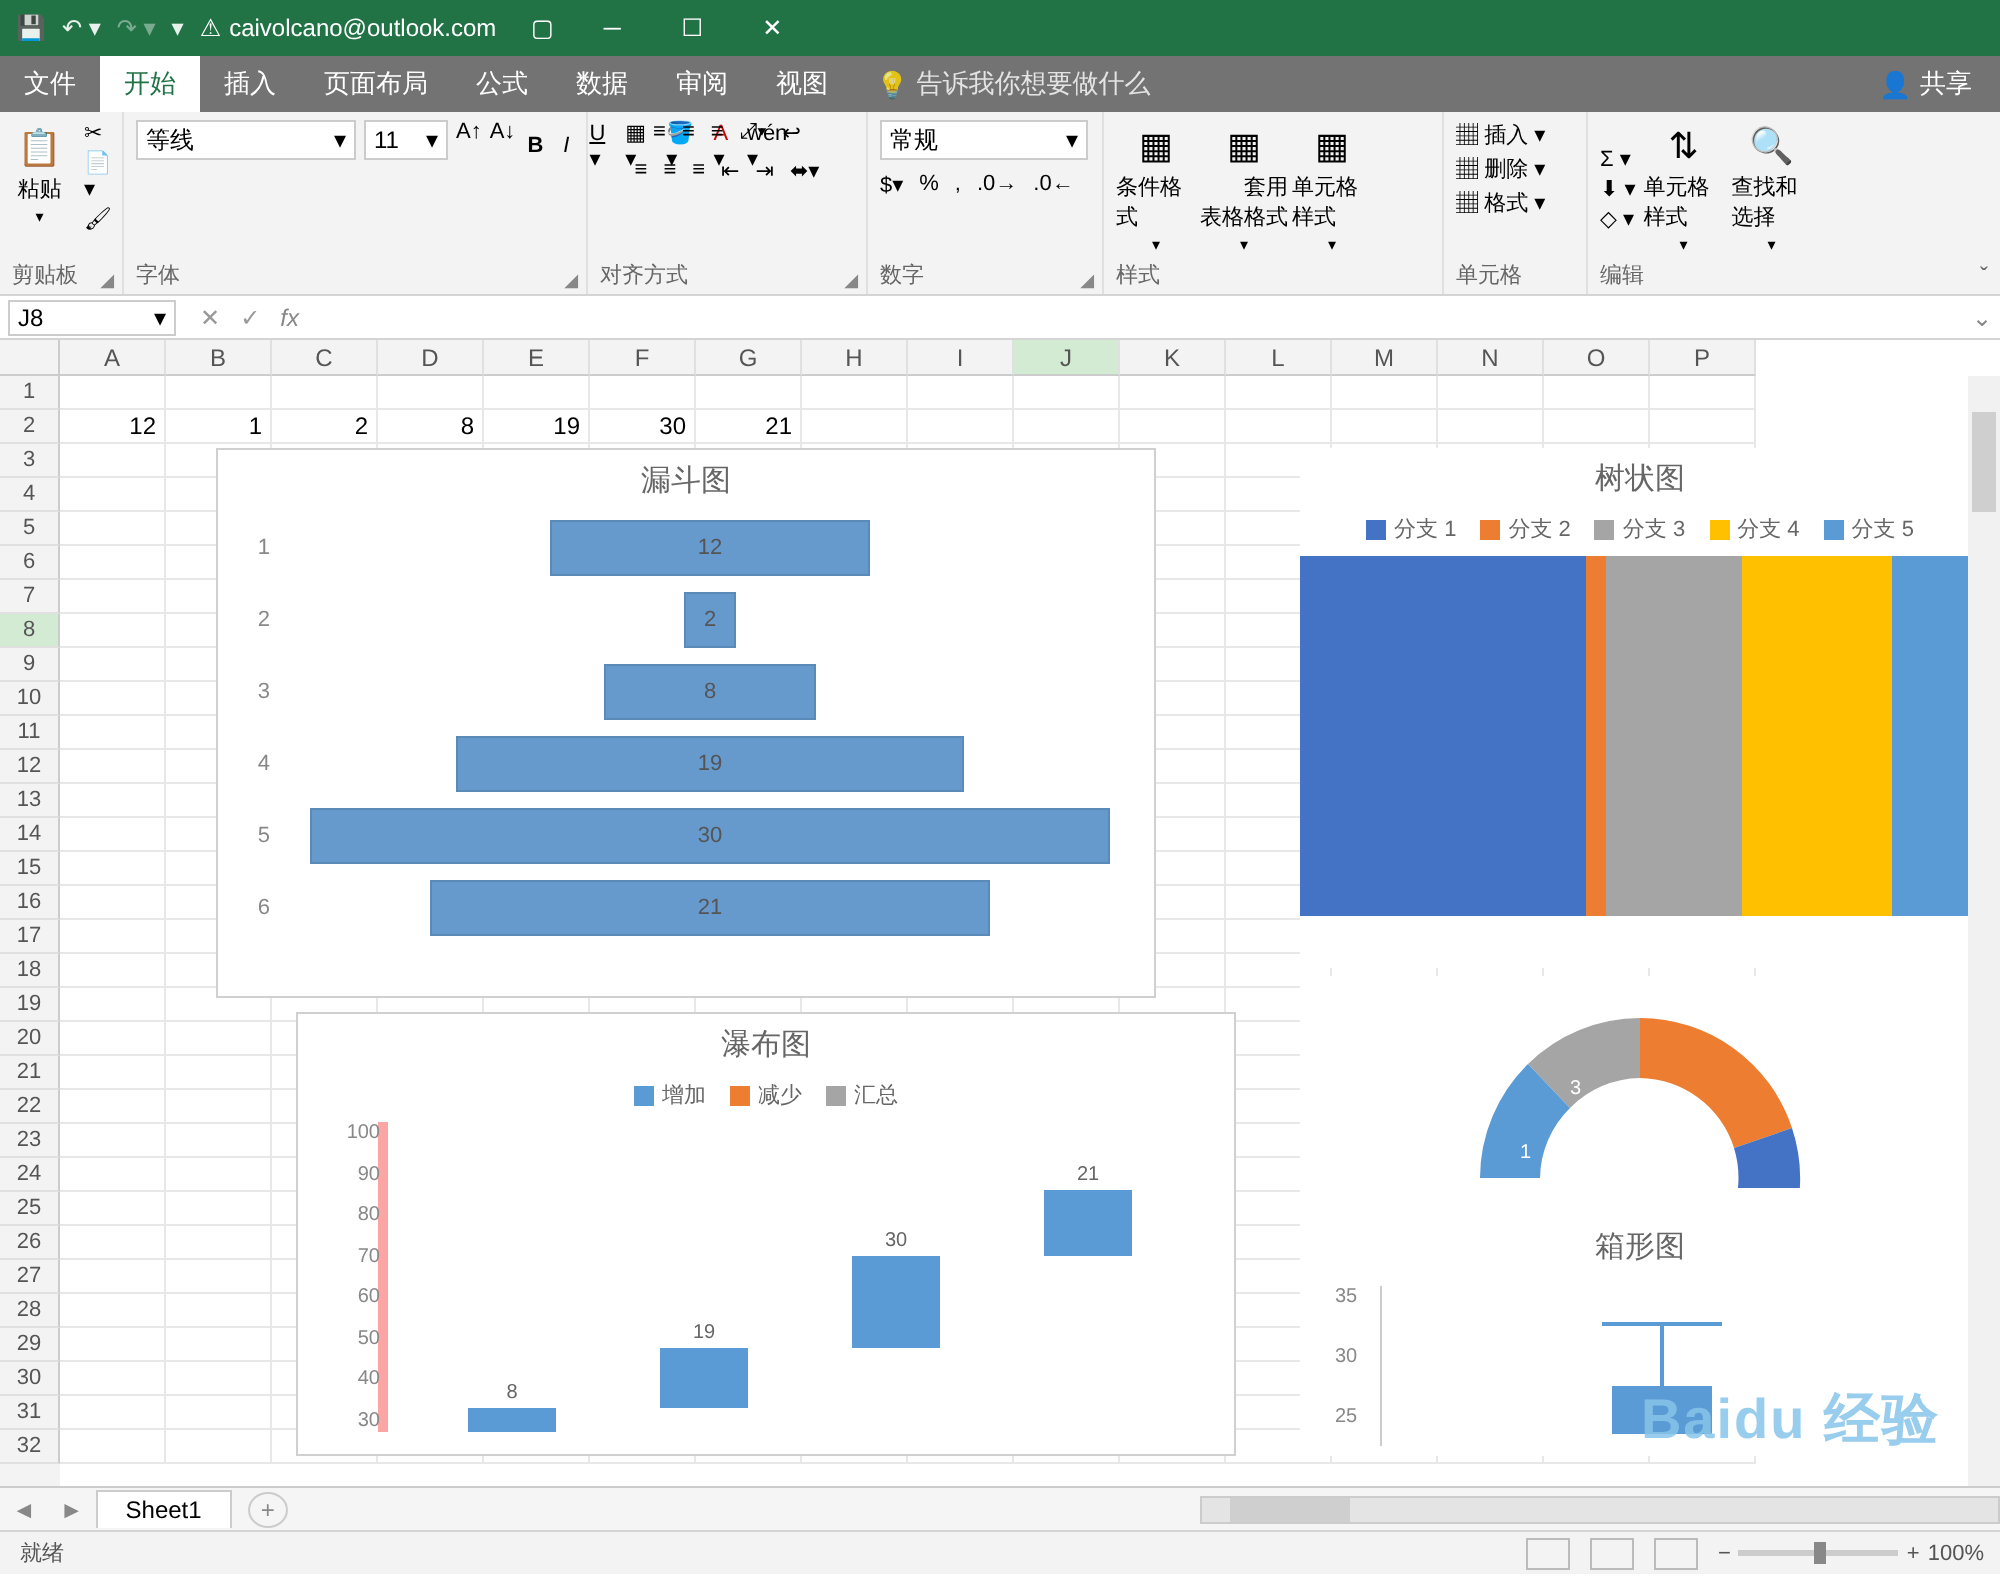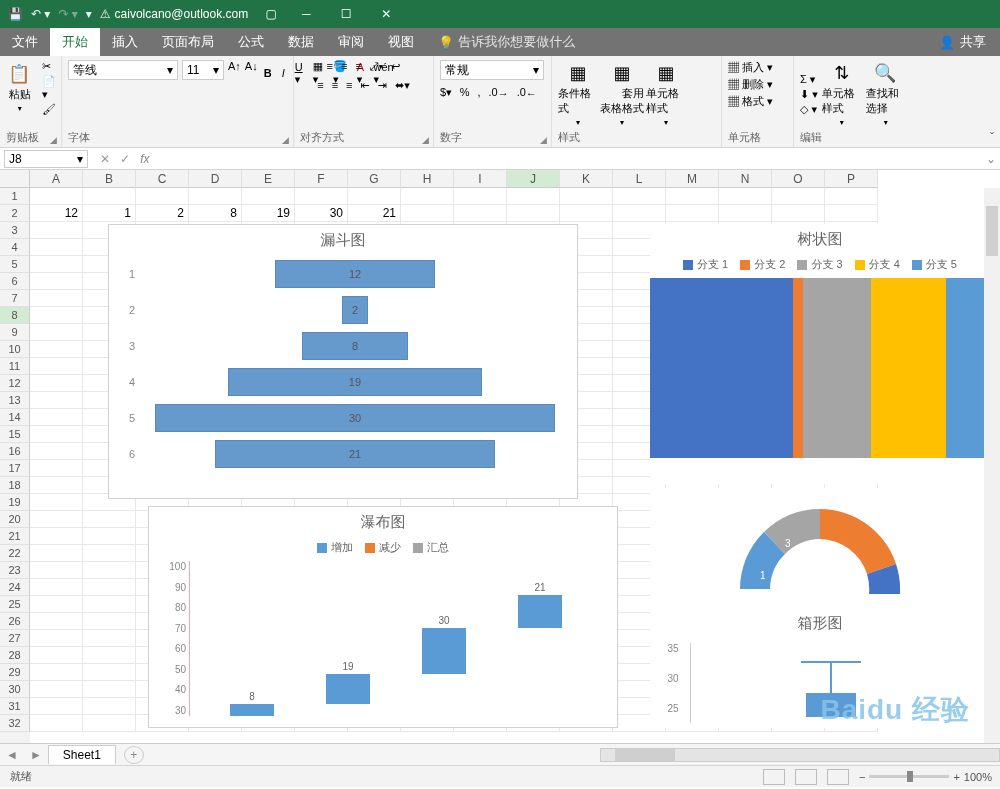--- a/index.html
+++ b/index.html
@@ -66,21 +66,21 @@
 .funnel .cat { display: flex; align-items: center; height: 36px; }
 .funnel .catlbl { width: 24px; text-align: right; padding-right: 8px; font-size: 11px; color: #888; }
 .funnel .barwrap { flex: 1; display: flex; justify-content: center; }
 .funnel .bar { height: 28px; background: #6699cc; border: 1px solid #5a8ab8; display: flex; align-items:center; justify-content:center; font-size:11px; color:#555; }
 
 
 .treemap .blocks { display: flex; height: 180px; }
 .treemap .blk { height: 100%; }
 
 
-.waterfall .plot { position: relative; height: 155px; margin: 0 10px 0 40px; border-left: 1px solid #fca5a5; }
+.waterfall .plot { position: relative; height: 155px; margin: 0 10px 0 40px; border-left: 5px solid #fca5a5; }
 .waterfall .ylabels { position: absolute; left: -34px; top: 0; bottom: 0; width: 30px; font-size: 10px; color: #888; display:flex; flex-direction:column; justify-content:space-between; text-align:right; }
 .waterfall .wbar { position: absolute; width: 44px; background: #5b9bd5; }
 .waterfall .wlbl { position: absolute; font-size: 10px; color: #666; width: 44px; text-align: center; }
 
 
 .sunburst .ring { margin: 6px auto 0; position: relative; width: 190px; height: 100px; overflow: hidden; }
 
 
 .boxplot .plot { position: relative; height: 80px; margin: 4px 10px 0 40px; border-left: 1px solid #ccc; }
 .boxplot .yl { position:absolute; left:-32px; width:28px; text-align:center; font-size:10px; color:#888; }

